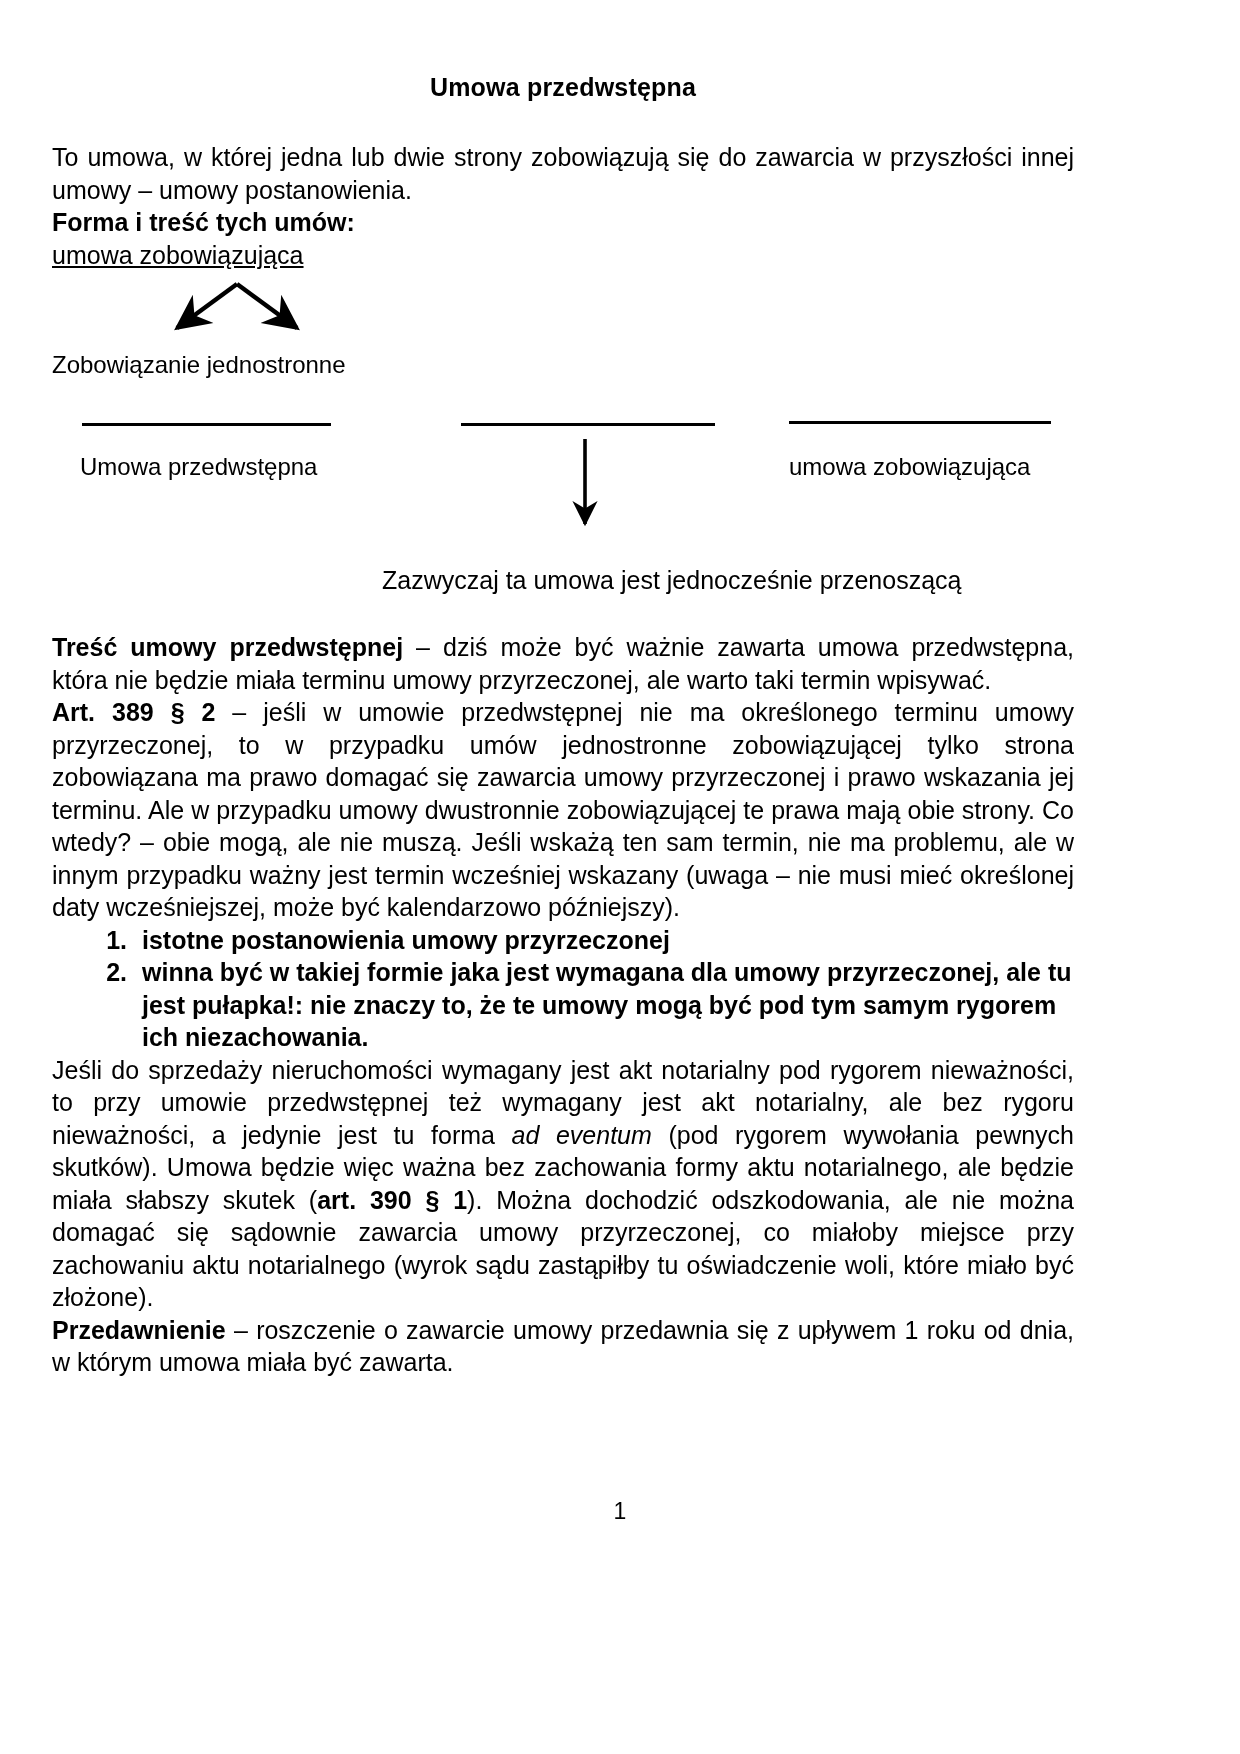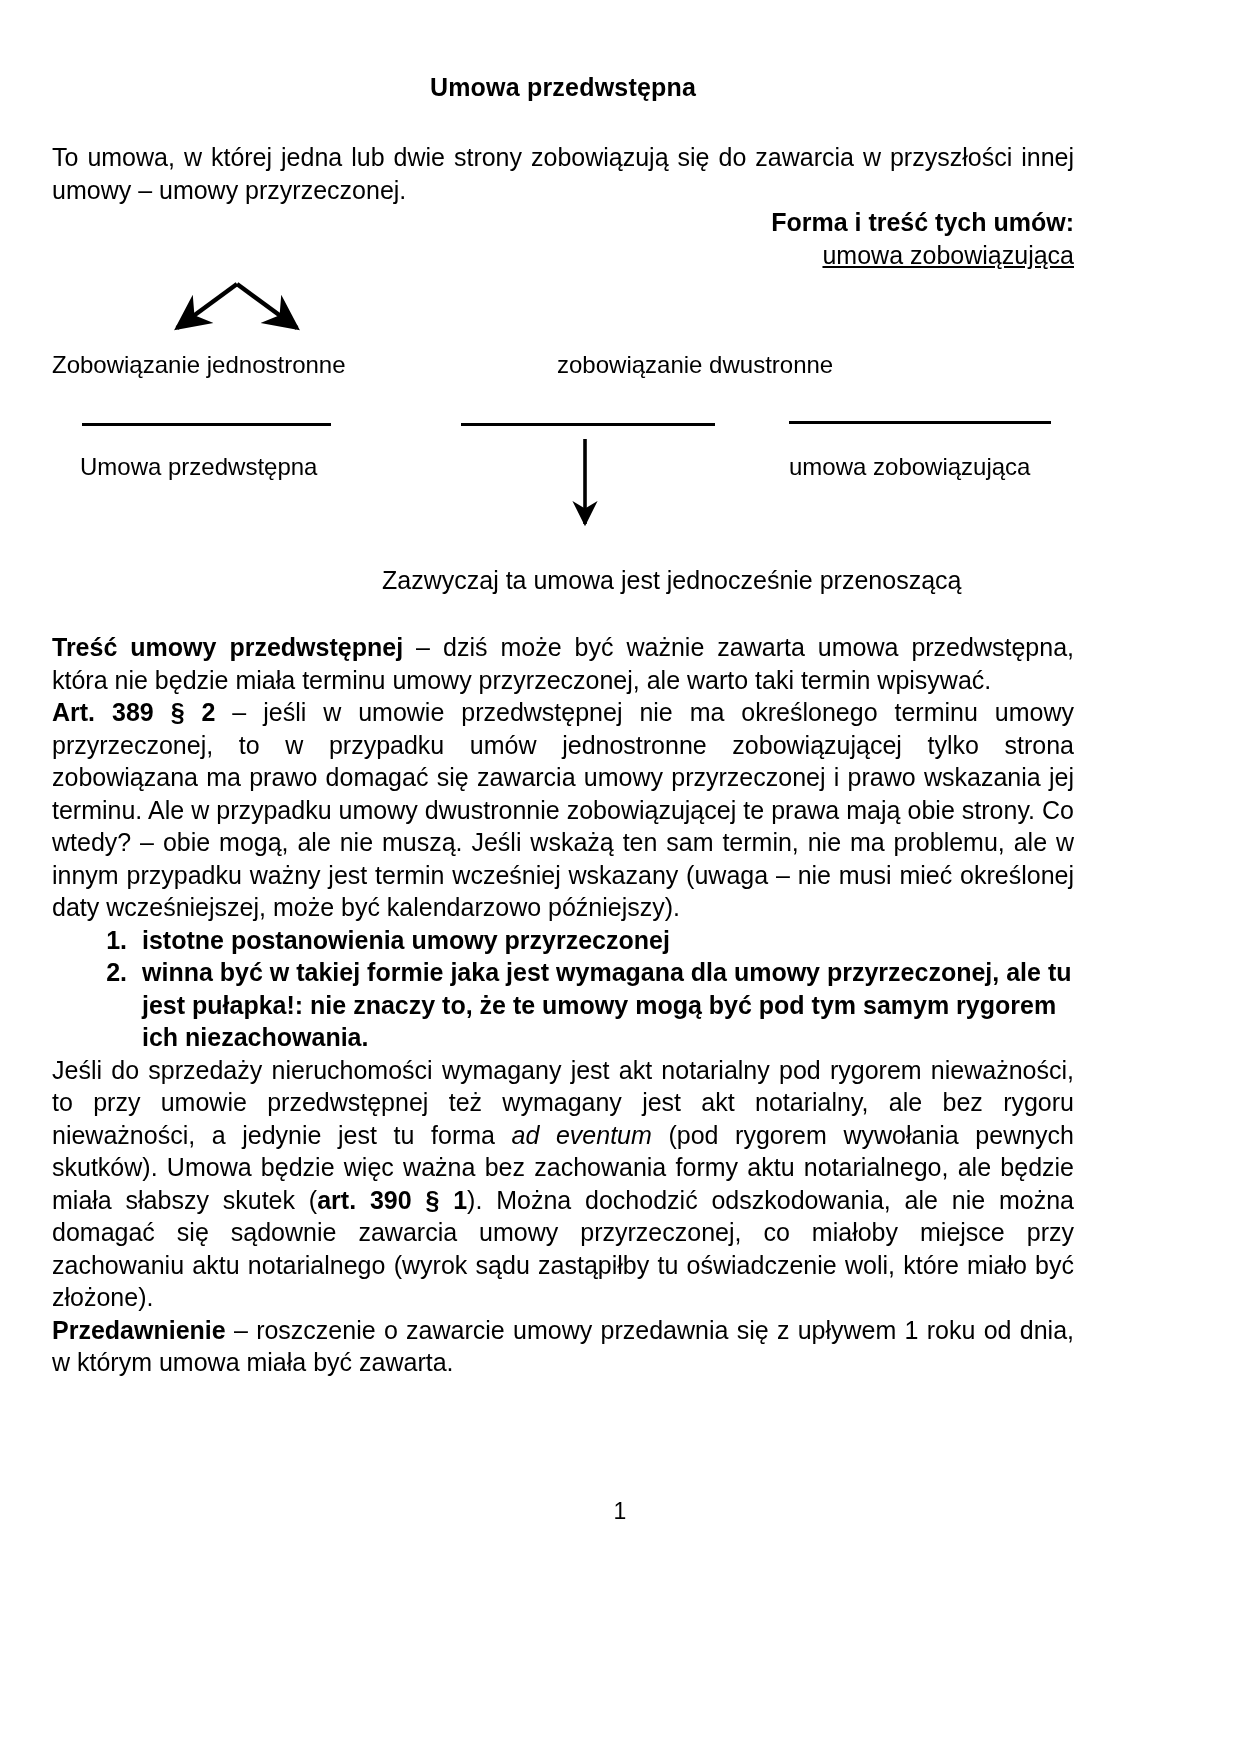--- a/index.html
+++ b/index.html
@@ -36,21 +36,21 @@
     margin: 0 0 38px 0;
     line-height: 1.25;
   }
   p.para {
     margin: 0;
     font-size: 25px;
     line-height: 1.30;
     text-align: justify;
     text-justify: inter-word;
   }
-  p.para.nj { text-align: right; }
+  p.para.nj { text-align: left; }
   .b { font-weight: bold; }
   .i { font-style: italic; }
   .u { text-decoration: underline; }
 
   
   .diagram {
     position: relative;
     width: 1022px;
     height: 352px;
     margin: 0;
@@ -121,21 +121,21 @@
   }
 </style>
 </head>
 <body>
 
 <div class="page">
   <div class="content">
 
     <h1 class="doc-title">Umowa przedwstępna</h1>
 
-    <p class="para">To umowa, w której jedna lub dwie strony zobowiązują się do zawarcia w przyszłości innej umowy – umowy przyrzeczonej.</p>
+    <p class="para">To umowa, w której jedna lub dwie strony zobowiązują się do zawarcia w przyszłości innej umowy – umowy postanowienia.</p>
 
     <p class="para nj">
       <span class="b">Forma i treść tych umów:</span>
     </p>
 
     <p class="para nj">
       <span class="u">umowa zobowiązująca</span>
     </p>
 
     <div class="diagram">
@@ -156,21 +156,20 @@
         <g>
           <line x1="185" y1="13" x2="245" y2="57" stroke="#000" stroke-width="4.5" marker-end="url(#ah)"></line>
         </g>
 
         <g>
           <line x1="533" y1="168" x2="533" y2="253" stroke="#000" stroke-width="3.6" marker-end="url(#ahd)"></line>
         </g>
       </svg>
 
       <div class="lbl lbl-left">Zobowiązanie jednostronne</div>
-      <div class="lbl lbl-right">zobowiązanie dwustronne</div>
 
       <div class="rule rule-1"></div>
       <div class="rule rule-2"></div>
       <div class="rule rule-3"></div>
 
       <div class="lbl lbl-c1">
         <span>Umowa przedwstępna</span>
       </div>
 
       <div class="lbl lbl-c3">umowa zobowiązująca</div>

